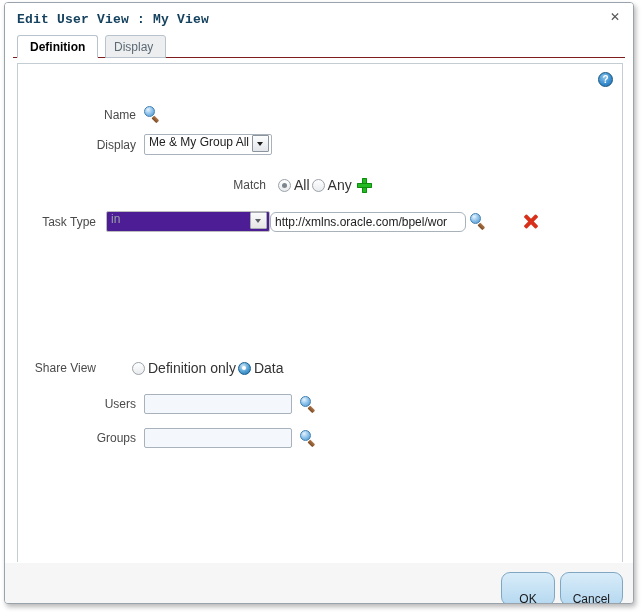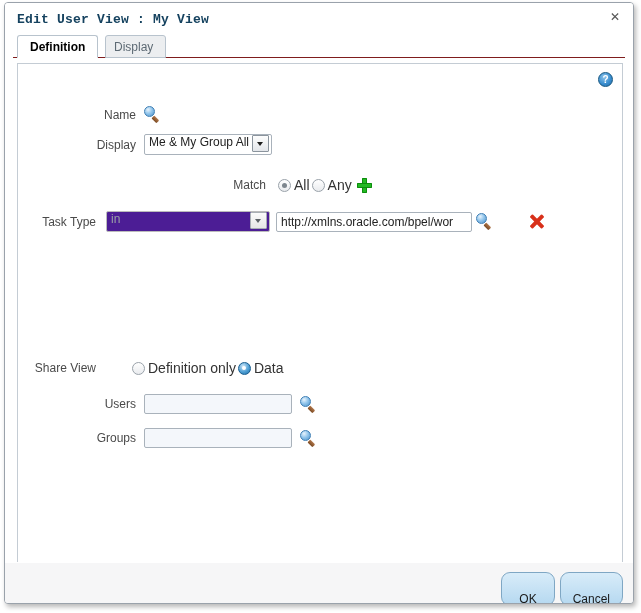--- a/index.html
+++ b/index.html
@@ -412,21 +412,21 @@
         <span class="radio-label">Any</span>
         <span class="plus" style="margin-left:3px;"></span>
       </div>
 
       <div class="row" style="left:0; top:147px; width:530px;">
         <div class="lbl" style="width:78px;">Task Type</div>
         <div class="ddl disabled" style="width:164px; margin-left:10px;">
           <span class="ddl-val">in</span>
           <span class="ddl-btn"></span>
         </div>
-        <input class="txt" style="width: 196px; margin-left: 6px;" type="text" value="http://xmlns.oracle.com/bpel/wor">
+        <input class="txt" style="width: 196px; margin-left: 0; border-radius: 6px;" type="text" value="http://xmlns.oracle.com/bpel/wor">
         <div class="mag" style="margin-left:4px;">
           <span class="lens"></span>
           <span class="handle"></span>
         </div>
         <span class="delx" style="margin-left:36px;"></span>
       </div>
 
       <div class="row" style="left:0; top:296px; width:340px;">
         <div class="lbl" style="width:78px;">Share View</div>
         <span class="radio" style="margin-left:36px;"></span>

